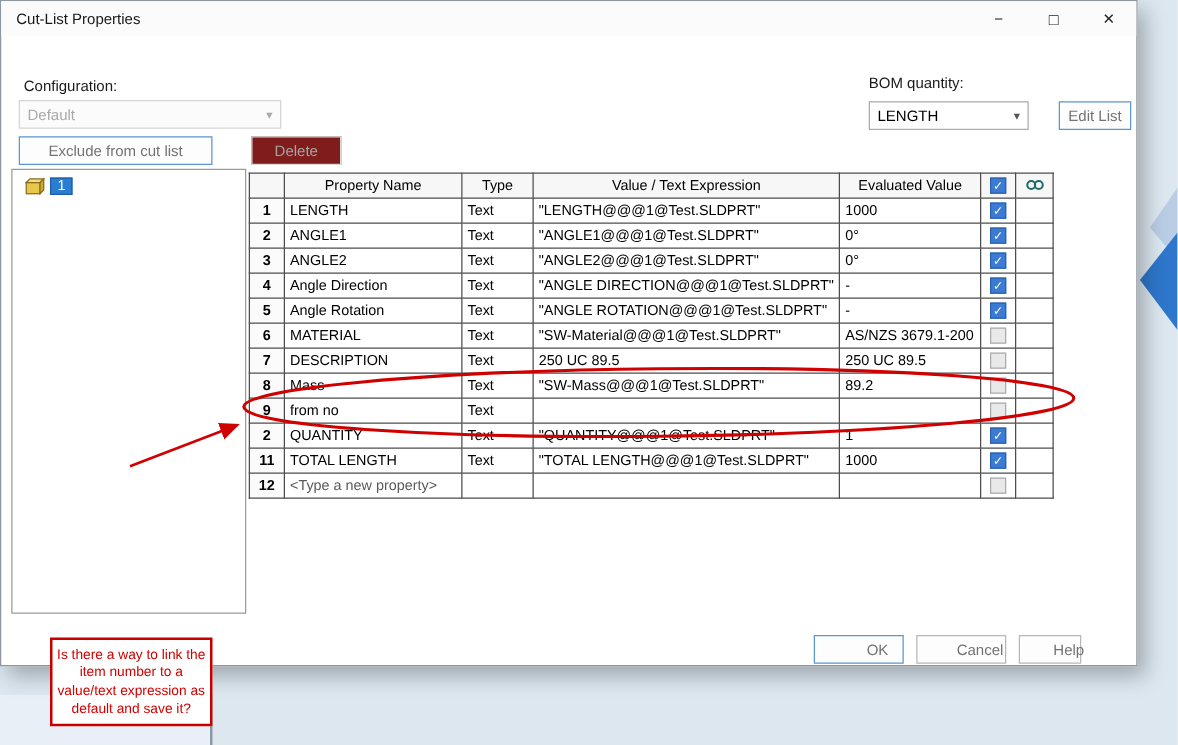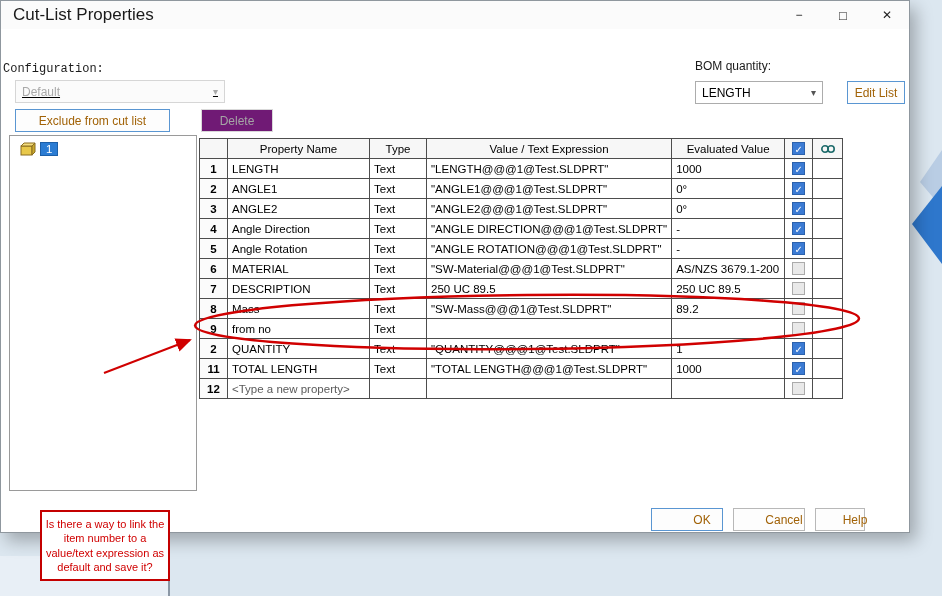--- a/index.html
+++ b/index.html
@@ -11,21 +11,21 @@
     background:#e8eff6; border-right:2px solid #8b97a5; }
   .bg-right-svg { position:absolute; right:0; top:150px; pointer-events:none; }
 
   
   .dialog { position:absolute; left:0; top:0; width:910px; height:533px;
     background:#ffffff; border:1px solid #8f979e;
     box-shadow:6px 8px 16px rgba(0,0,0,.28); }
 
   
   .titlebar { height:28px; display:flex; align-items:center; background:#fbfbfb; }
-  .title { font-size:17px; color:#1a1a1a; padding-left:12px; flex:1; }
+  .title { font-size:12px; color:#1a1a1a; padding-left:12px; flex:1; }
   .win-btn { width:44px; height:28px; display:flex; align-items:center; justify-content:center;
     font-size:12px; color:#222; cursor:default; }
   .win-btn.max { font-size:13px; }
 
   
   .tabbar { position:absolute; left:0; top:30px; width:100%; height:26px;
     border-bottom:1px solid #c9c9c9; display:flex; align-items:flex-end; padding-left:8px; }
   .tab { font-size:11.5px; padding:5px 10px 4px; color:#1a1a1a; background:#f2f2f2;
     border:1px solid #d4d4d4; border-bottom:none; margin-right:1px; position:relative; }
   .tab.active { background:#ffffff; border-color:#b9b9b9; top:1px; z-index:2;
@@ -36,23 +36,23 @@
   
   .dd { position:absolute; height:23px; background:#fff; border:1px solid #acacac;
     display:flex; align-items:center; font-size:12px; padding:0 6px; }
   .dd .val { flex:1; overflow:hidden; white-space:nowrap; }
   .dd .chev { color:#555; font-size:10px; margin-left:4px; }
   .dd.disabled { background:#fbfbfb; border-color:#d6d6d6; }
   .dd.disabled .val, .dd.disabled .chev { color:#a9a9a9; }
 
   
   .btn { position:absolute; height:23px; background:#fdfdfd; border:1px solid #b8b8b8;
-    font-size:12px; color:#a16207; display:flex; align-items:center; justify-content:center; }
+    font-size:12px; color:#737373; display:flex; align-items:center; justify-content:center; }
   .btn.accent { border-color:#5a96d2; }
-  .btn.disabled { color:#a5a5a5; background:#701a75; border-color:#d9d9d9; }
+  .btn.disabled { color:#a5a5a5; background:#7f1d1d; border-color:#d9d9d9; }
 
   
   .tree { position:absolute; left:8px; top:134px; width:188px; height:356px;
     background:#fff; border:1px solid #9a9a9a; }
   .tree-item { display:flex; align-items:center; margin:6px 0 0 10px; font-size:12px; }
   .tree-icon { width:16px; height:14px; margin-right:4px; }
   .tree-label { background:#2b7cd3; color:#fff; padding:0 5px; font-size:11.5px;
     border:1px solid #1c5fa8; }
 
   
@@ -92,22 +92,22 @@
 <div class="dialog">
 
   <div class="titlebar">
     <span class="title">Cut-List Properties</span>
     <span class="win-btn">−</span>
     <span class="win-btn max">□</span>
     <span class="win-btn">✕</span>
   </div>
 
 
-  <span class="label" style="left:2px; top:61px;font-family:Liberation Mono, monospace;">Configuration:</span>
-  <div class="dd disabled" style="left:14px; top:79px; width:210px;text-decoration:underline;">
+  <span class="label" style="left:18px; top:61px;">Configuration:</span>
+  <div class="dd disabled" style="left:14px; top:79px; width:210px;">
     <span class="val">Default</span>
     <span class="chev">▾</span>
   </div>
 
   <span class="label" style="left:694px; top:58px;">BOM quantity:</span>
   <div class="dd" style="left:694px; top:80px; width:128px;">
     <span class="val">LENGTH</span>
     <span class="chev">▾</span>
   </div>
   <div class="btn accent" style="left:846px; top:80px; width:58px;">Edit List</div>

